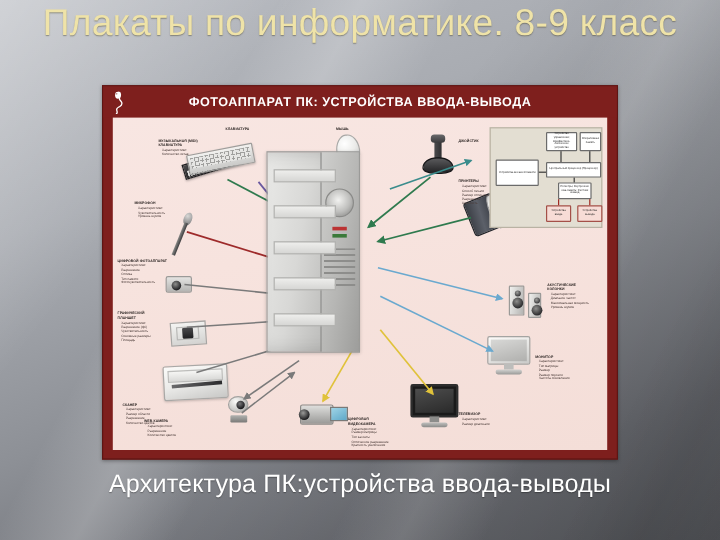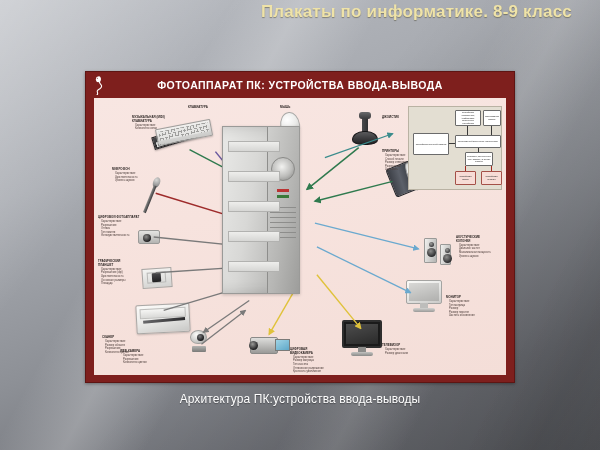--- a/index.html
+++ b/index.html
@@ -26,23 +26,23 @@
       linear-gradient(118deg, rgba(255,255,255,0.0) 34%, rgba(255,255,255,0.22) 40%, rgba(255,255,255,0.0) 47%),
       linear-gradient(118deg, rgba(255,255,255,0.0) 58%, rgba(255,255,255,0.13) 63%, rgba(255,255,255,0.0) 69%),
       linear-gradient(118deg, rgba(0,0,0,0.0) 74%, rgba(0,0,0,0.07) 80%, rgba(0,0,0,0.0) 86%);
     pointer-events: none;
   }
 
   
   #slide-title {
     position: absolute;
     top: 2px; left: 28px; width: 544px;
-    text-align: right;
-    font-size: 17px;
-    font-weight: bold;
+    text-align: center;
+    font-size: 31px;
+    font-weight: normal;
     line-height: 1.12;
     color: #efe3a8;
     letter-spacing: 0.2px;
     text-shadow: 0 1px 1px rgba(60,55,30,0.45);
     z-index: 6;
   }
 
   
   #poster {
     position: absolute;
@@ -397,21 +397,21 @@
     position: absolute; left: 9px; bottom: 0; width: 22px; height: 4px;
     border-radius: 2px;
     background: linear-gradient(180deg,#c2c2c0,#8a8a88);
   }
 
   
   #caption {
     position: absolute;
     left: 40px; top: 392px; width: 520px;
     text-align: center;
-    font-size: 12px;
+    font-size: 21px;
     color: #ffffff;
     letter-spacing: 0.1px;
     text-shadow: 0 1px 1px rgba(0,0,0,0.35);
     z-index: 6;
   }
 </style>
 </head>
 <body>
 
 <div id="slide">

